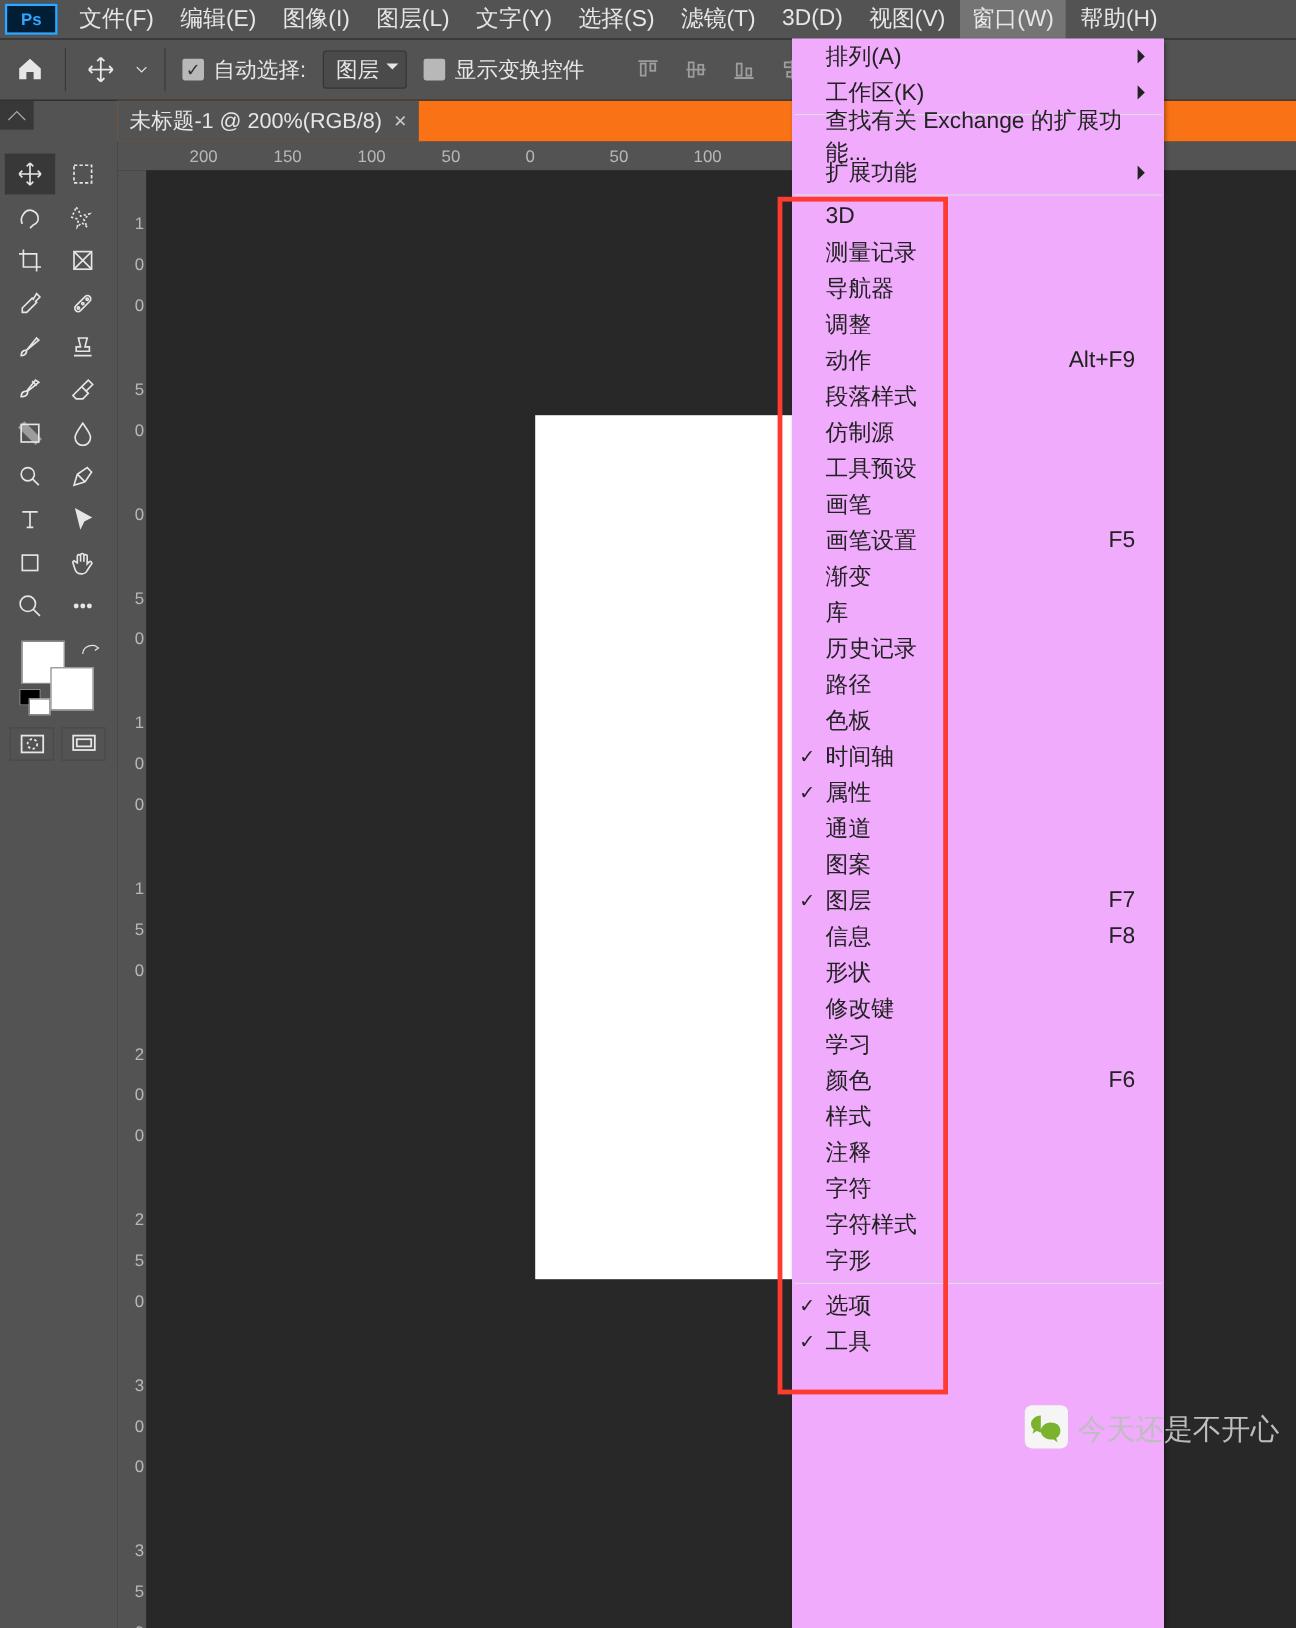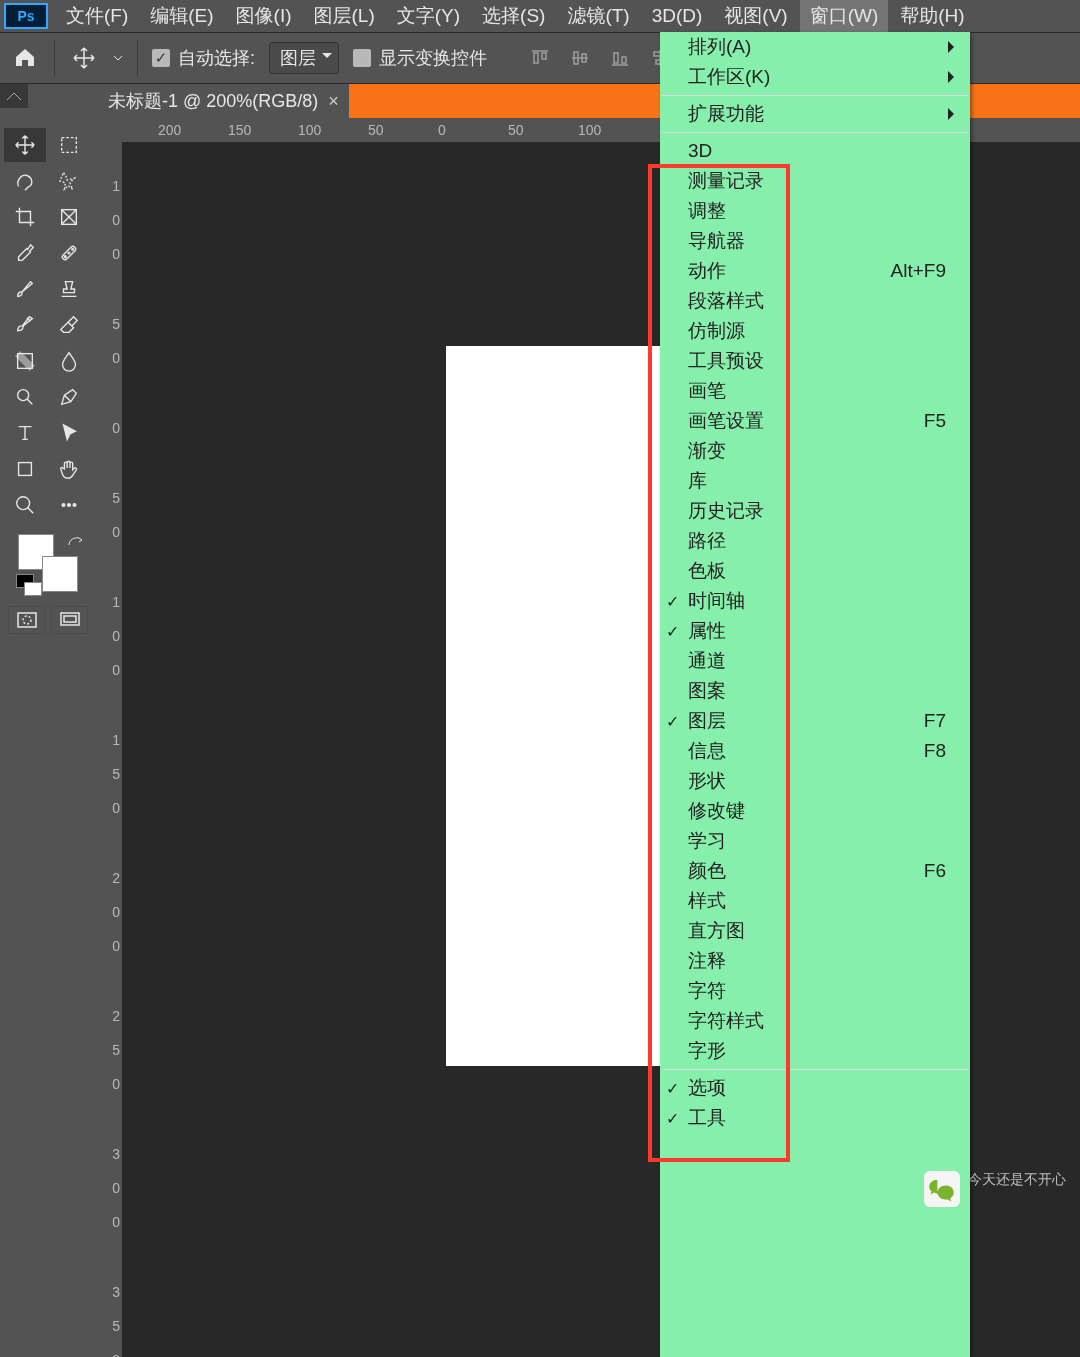--- a/index.html
+++ b/index.html
@@ -140,21 +140,21 @@
   }
   .ruler-v .vlabel { position:absolute; right:2px; font-size:14px; color:#b8b8b8;
     writing-mode: horizontal-tb; text-align:right; width:22px; }
   .canvas-wrap { position:absolute; left:24px; top:58px; right:0; bottom:0; background:#282828; overflow:hidden; }
   .canvas { position:absolute; left:324px; top:204px; width:320px; height:720px; background:#fff; }
 
   
   .dropdown {
     position: absolute; left: 660px; top: 32px;
     width: 310px; height: 1325px;
-    background: #86efac; color:#222;
+    background: #f0abfc; color:#222;
     font-size: 19px;
     box-shadow: 2px 2px 4px rgba(0,0,0,.4);
     z-index: 100;
   }
   .dd-item {
     display:flex; align-items:center;
     height: 30px; padding: 0 16px 0 28px;
     position:relative; cursor:default;
   }
   .dd-item .check { position:absolute; left:6px; font-size:16px; }
@@ -166,22 +166,22 @@
   .dd-sep { height:1px; background:#dcdcdc; margin:3px 2px; }
   .highlight-box {
     position:absolute; left:648px; top:164px;
     width:142px; height:998px;
     border:4px solid #ff3b2f; z-index:101; pointer-events:none;
   }
 
   
   .watermark {
     position:absolute; right:14px; bottom:150px;
-    display:flex; align-items:flex-start; gap:8px;
-    font-size:14px; color:#bdbdbd; z-index:120;
+    display:flex; align-items:flex-end; gap:8px;
+    font-size:24px; color:#bdbdbd; z-index:120;
     font-family: "KaiTi","STKaiti",serif;
   }
   .wm-icon {
     width:36px; height:36px; border-radius:6px; background:#f5f5f5;
     display:flex; align-items:center; justify-content:center;
   }
 </style>
 </head>
 <body>
 
@@ -466,35 +466,38 @@
     <div class="dd-item">
       <span>排列(A)</span>
       <span class="arrow"></span>
     </div>
     <div class="dd-item">
       <span>工作区(K)</span>
       <span class="arrow"></span>
     </div>
     <div class="dd-sep"></div>
     <div class="dd-item">
+      <span>查找有关 Exchange 的扩展功能...</span>
+    </div>
+    <div class="dd-item">
       <span>扩展功能</span>
       <span class="arrow"></span>
     </div>
     <div class="dd-sep"></div>
     <div class="dd-item">
       <span>3D</span>
     </div>
     <div class="dd-item">
       <span>测量记录</span>
     </div>
     <div class="dd-item">
+      <span>导航器</span>
+    </div>
+    <div class="dd-item">
       <span>调整</span>
-    </div>
-    <div class="dd-item">
-      <span>导航器</span>
     </div>
     <div class="dd-item">
       <span>动作</span>
       <span class="shortcut">Alt+F9</span>
     </div>
     <div class="dd-item">
       <span>段落样式</span>
     </div>
     <div class="dd-item">
       <span>仿制源</span>
@@ -555,23 +558,20 @@
     </div>
     <div class="dd-item">
       <span>学习</span>
     </div>
     <div class="dd-item">
       <span>颜色</span>
       <span class="shortcut">F6</span>
     </div>
     <div class="dd-item">
       <span>样式</span>
-    </div>
-    <div class="dd-item">
-      <span>直方图</span>
     </div>
     <div class="dd-item">
       <span>注释</span>
     </div>
     <div class="dd-item">
       <span>字符</span>
     </div>
     <div class="dd-item">
       <span>字符样式</span>
     </div>

